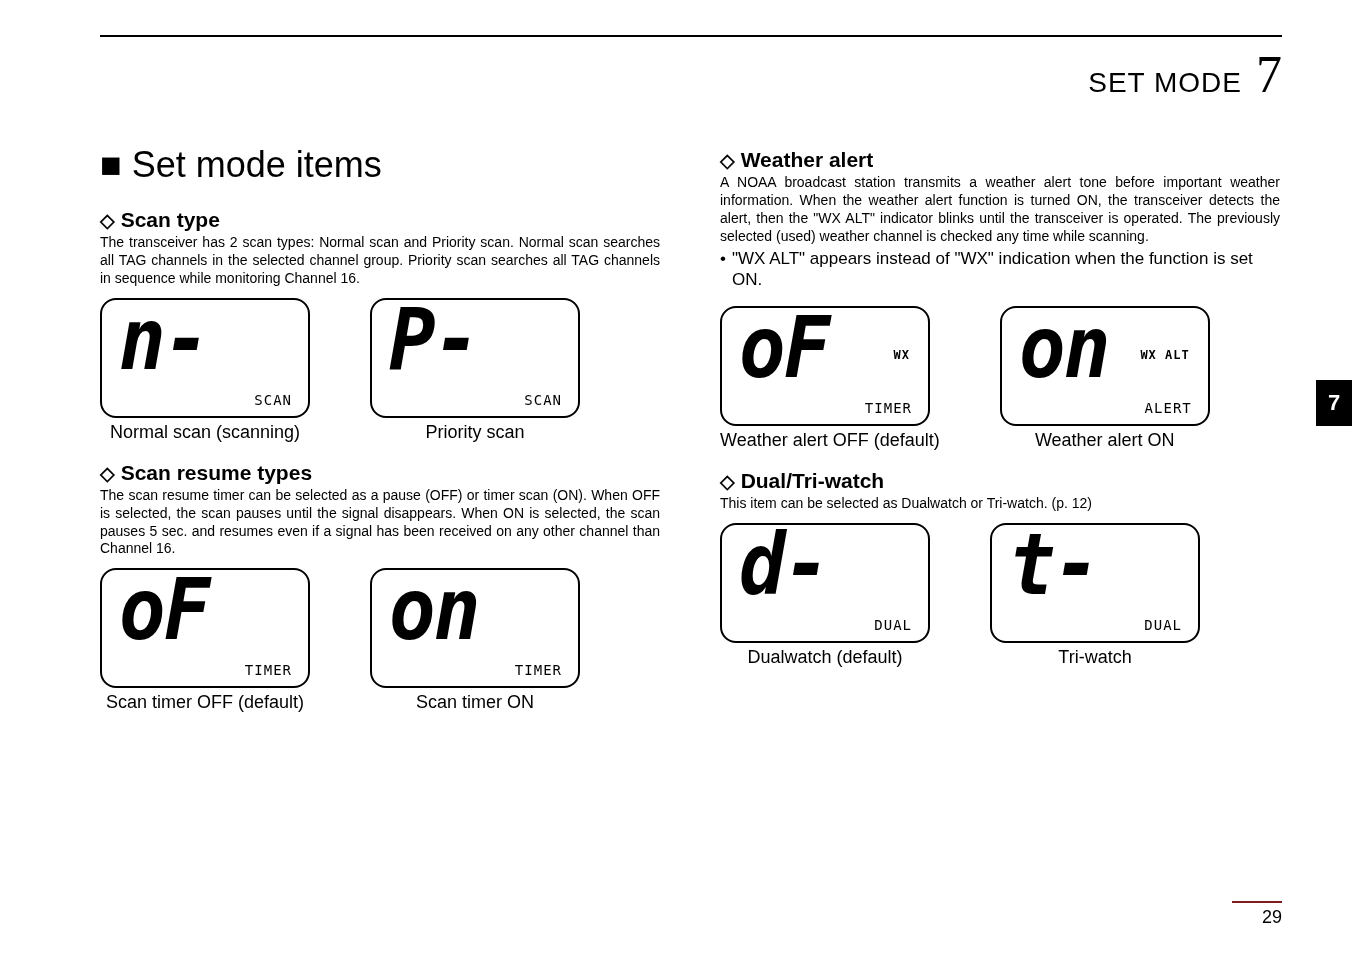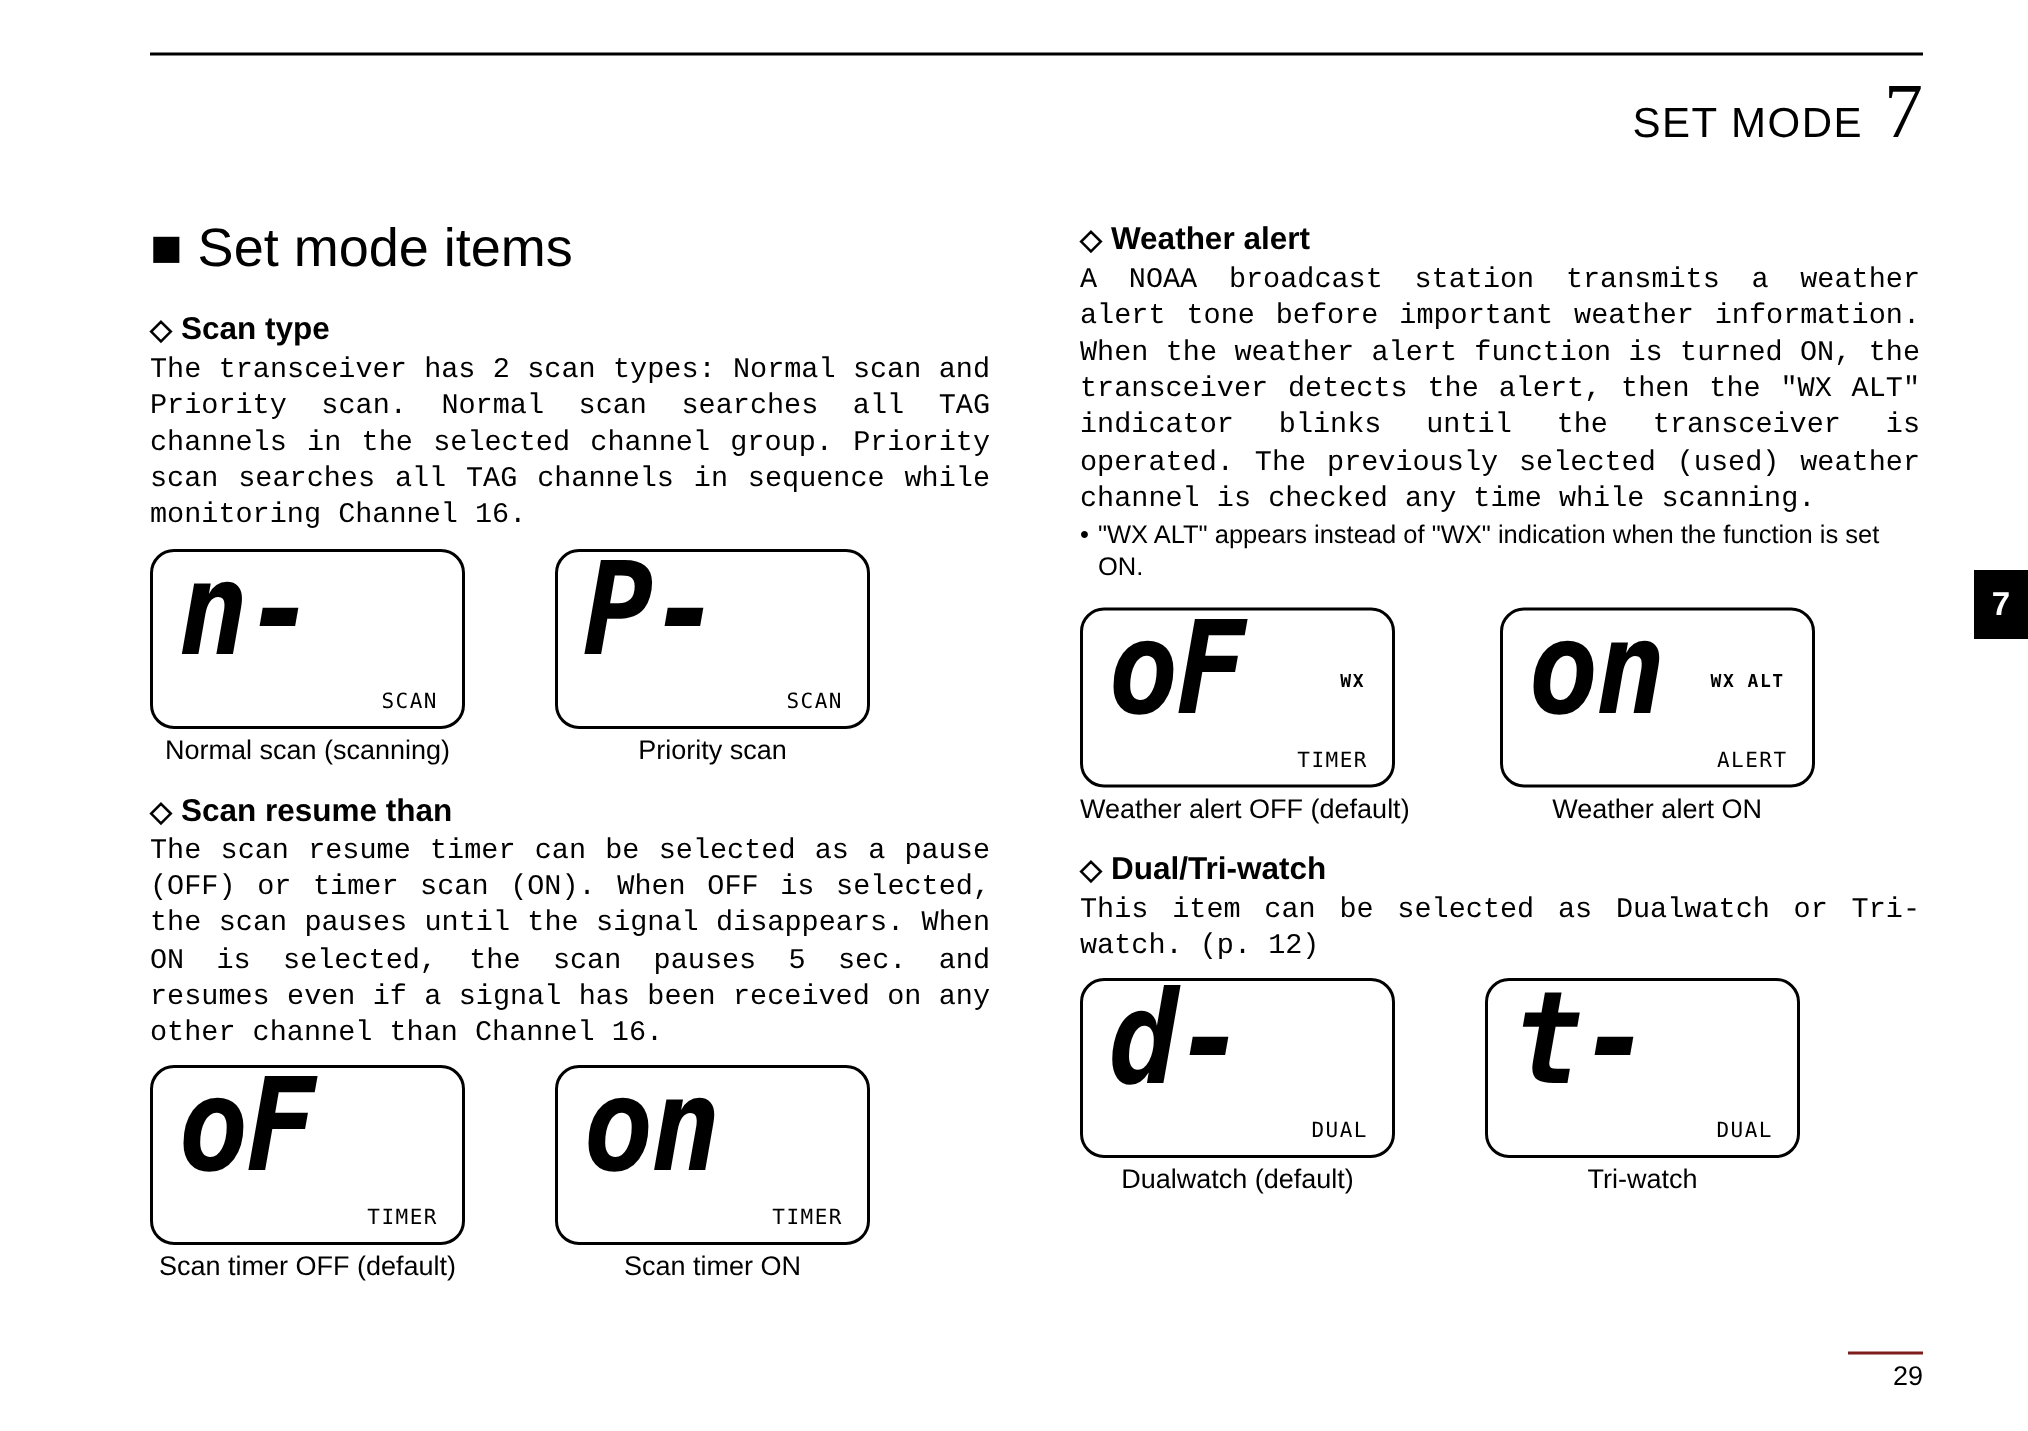--- a/index.html
+++ b/index.html
@@ -48,25 +48,24 @@
   h2 {
     font-size: 21px;
     font-weight: bold;
     margin-top: 4px;
   }
   h2 .dia {
     font-size: 19px;
     margin-right: 6px;
   }
   p.body {
-    font-size: 19px;
+    font-size: 14px;
     line-height: 1.28;
     text-align: justify;
     margin-top: 2px;
-    font-family: Liberation Mono, monospace;
   }
   .lcd-row {
     display: flex;
     gap: 60px;
     margin-top: 10px;
     margin-bottom: 18px;
   }
   .lcd-wrap { text-align: center; }
   .lcd {
     border: 2px solid #000;
@@ -168,21 +167,21 @@
       </div>
       <div class="lcd-wrap">
         <div class="lcd">
           <div class="big">P-</div>
           <div class="small-lbl">SCAN</div>
         </div>
         <div class="caption">Priority scan</div>
       </div>
     </div>
 
-    <h2><span class="dia">◇</span><span>Scan resume than</span></h2>
+    <h2><span class="dia">◇</span><span>Scan resume types</span></h2>
     <p class="body">The scan resume timer can be selected as a pause (OFF) or timer scan (ON). When OFF is selected, the scan pauses until the signal disappears. When ON is selected, the scan pauses 5 sec. and resumes even if a signal has been received on any other channel than Channel 16.</p>
     <div class="lcd-row">
       <div class="lcd-wrap">
         <div class="lcd">
           <div class="big">oF</div>
           <div class="small-lbl">TIMER</div>
         </div>
         <div class="caption">Scan timer OFF (default)</div>
       </div>
       <div class="lcd-wrap">

